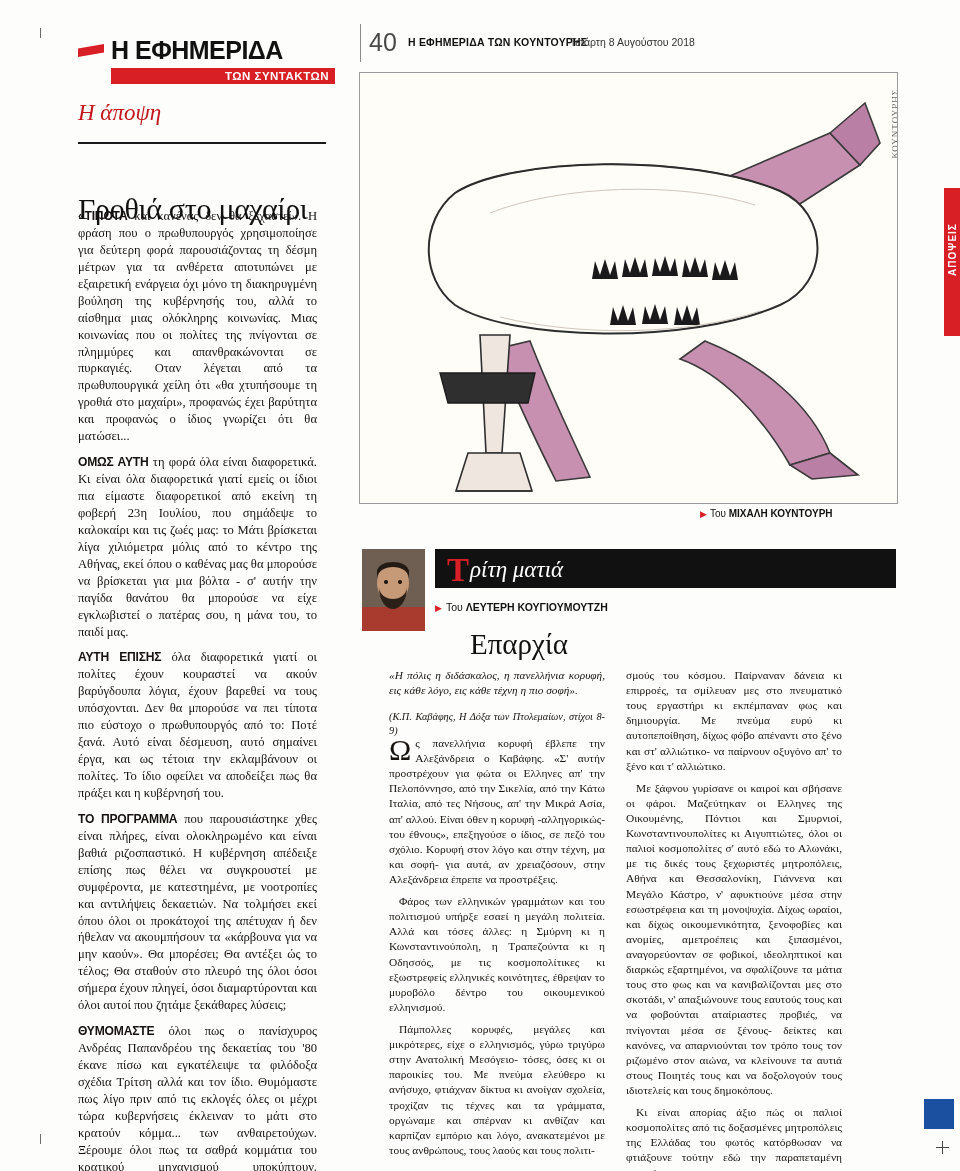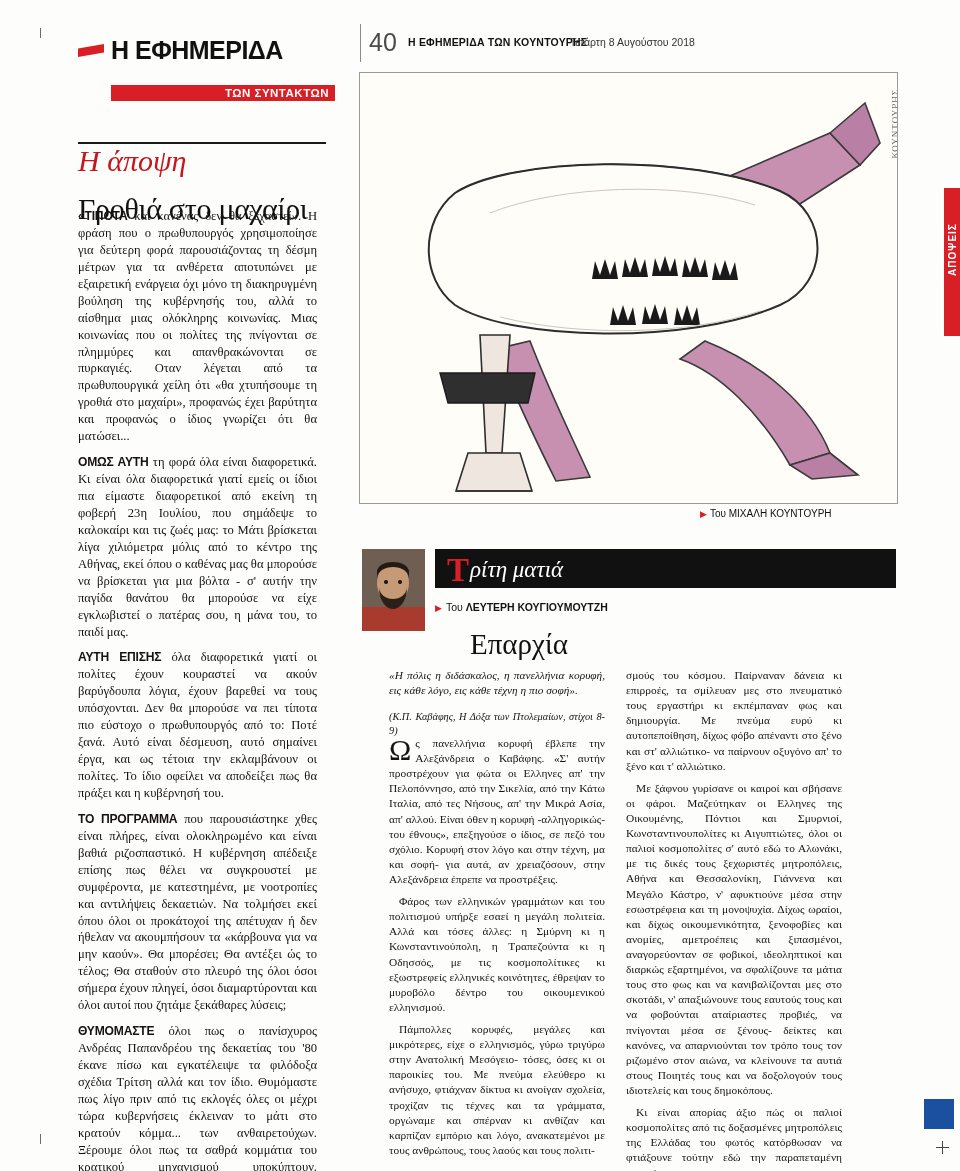--- a/index.html
+++ b/index.html
@@ -41,42 +41,41 @@
     flex: 0 0 auto;
   }
   .mast-title {
     font-family: "Liberation Sans", sans-serif;
     font-weight: bold;
     font-size: 25px;
     letter-spacing: -0.5px;
     color: #111;
   }
   .mast-sub {
-    margin-top: 20px;
+    margin-top: 3px;
     background: #d81f26;
     color: #fff;
     font-family: "Liberation Sans", sans-serif;
     font-weight: bold;
     font-size: 11.5px;
     letter-spacing: 0.5px;
     text-align: right;
     padding: 2px 6px 2px 0;
     width: 218px;
     margin-left: 33px;
   }
 
   .opinion-label {
     position: absolute;
     left: 78px;
     top: 100px;
     font-family: "Liberation Serif", serif;
     font-style: italic;
-    font-size: 30px;
+    font-size: 23px;
     color: #c4161c;
-    margin-top: 44px;
   }
   .rule-left {
     position: absolute;
     left: 78px;
     top: 142px;
     width: 248px;
     height: 2px;
     background: #1a1a1a;
   }
 
@@ -176,21 +175,21 @@
     top: 508px;
     font-family: "Liberation Sans", sans-serif;
     font-size: 10px;
     color: #111;
   }
   .credit .tri {
     color: #d81f26;
     font-size: 9px;
     margin-right: 3px;
   }
-  .credit b { font-weight: normal; }
+  .credit b { font-weight: bold; }
 
   
   .portrait {
     position: absolute;
     left: 362px;
     top: 549px;
     width: 63px;
     height: 82px;
     overflow: hidden;
     background: #7d6f63;

